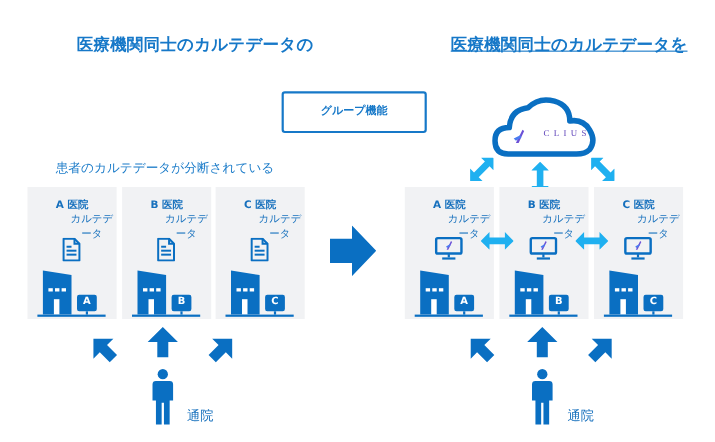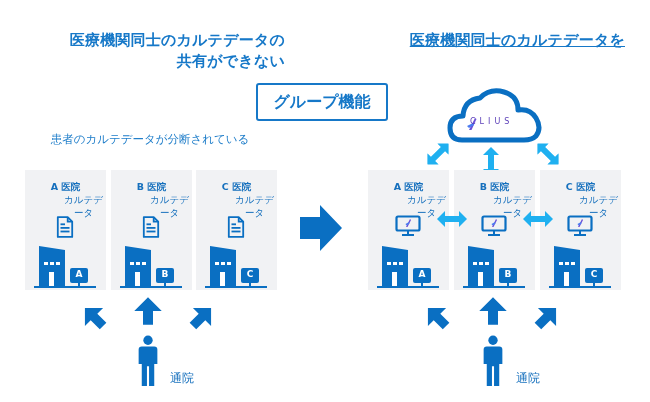--- a/index.html
+++ b/index.html
@@ -1,20 +1,20 @@
 <!DOCTYPE html>
 <html><head>
 <meta charset="utf-8">
 <style>
   html,body{margin:0;padding:0;background:#ffffff;}
   body{width:650px;height:402px;position:relative;overflow:hidden;font-family:"DejaVu Sans","Liberation Sans",sans-serif;color:#0a6fc2;}
   .abs{position:absolute;}
   .title{font-weight:bold;font-size:15px;color:#1678c8;text-align:right;line-height:21px;letter-spacing:0.2px;}
-  .subtitle{font-size:11.5px;color:#1c7cc9;text-align:center;}
-  .badge{border:2px solid #1678c8;border-radius:3px;font-weight:bold;font-size:16px;color:#1678c8;text-align:center;line-height:32px;box-sizing:border-box;}
+  .subtitle{font-size:11.5px;color:#1c7cc9;text-align:center;margin-top:13px;}
+  .badge{border:2px solid #1678c8;border-radius:3px;font-weight:bold;font-size:10px;color:#1678c8;text-align:center;line-height:32px;box-sizing:border-box;}
   .card{background:#f1f2f4;border-radius:0;width:81px;height:120px;}
   .card-label{position:absolute;top:10px;left:0;width:100%;text-align:center;font-size:9.5px;color:#1670bd;line-height:13px;font-weight:bold;}
   .card-label span{display:block;}
   .card-label .sub{font-weight:normal;padding-left:36px;}
   .visit{font-size:12px;color:#1670bd;}
   svg{display:block;}
 </style>
 </head>
 <body>
 
@@ -52,40 +52,39 @@
       <path d="M12 1 L23 12 L16 12 L16 23 L8 23 L8 12 L1 12 Z" fill="#0a6fc2"></path>
     </symbol>
     <symbol id="sym-arrow-dbl-h" viewBox="0 0 30 16">
       <path d="M0 8 L8 0 L8 5 L22 5 L22 0 L30 8 L22 16 L22 11 L8 11 L8 16 Z" fill="#1fb0f0"></path>
     </symbol>
   </defs>
 </svg>
 
 <div class="abs title" style="left:15px;top:30px;width:270px;">
   <div>医療機関同士のカルテデータの</div>
-  <div>共有ができない</div>
 </div>
 
 <div class="abs title" style="left:355px;top:30px;width:270px;text-decoration:underline;">
   <div>医療機関同士のカルテデータを</div>
 </div>
 
 <div class="abs badge" style="left:256px;top:83px;width:132px;height:38px;line-height:34px;">グループ機能</div>
 
 <div class="abs subtitle" style="left:40px;top:132px;width:220px;">患者のカルテデータが分断されている</div>
 
 <div class="abs" style="left:446px;top:86px;width:100px;height:58px;">
   <svg width="100" height="58" viewBox="0 0 100 58">
     <path d="M16 54 Q4 54 4 42 Q4 30 17 30 Q18 14 34 12 Q44 2 58 6 Q72 10 72 24 Q84 22 90 32 Q96 42 90 50 Q86 54 78 54 Z" fill="#fff" stroke="#0a6fc2" stroke-width="5" stroke-linejoin="round"></path>
     <g>
       <path d="M23 44 L29 32 L30.5 33 L25.5 44 Z" fill="#6b4fd6"></path>
       <path d="M21 40 L27 37 L28 39 L23 42 Z" fill="#4a7bf0"></path>
     </g>
   </svg>
-  <div class="abs" style="left:24px;top:31px;font-size:8px;letter-spacing:4px;color:#5b3fb8;">CLIUS</div>
+  <div class="abs" style="left:48px;top:31px;font-size:8px;letter-spacing:4px;color:#5b3fb8;font-family:Liberation Serif, serif;">CLIUS</div>
 </div>
 
 <div class="abs" style="left:423px;top:146px;transform:rotate(-45deg);">
   <svg width="30" height="16">
       <use href="#sym-arrow-dbl-h"></use>
     </svg>
 </div>
 <div class="abs" style="left:476px;top:154px;transform:rotate(90deg);">
   <svg width="30" height="16">
       <use href="#sym-arrow-dbl-h"></use>

